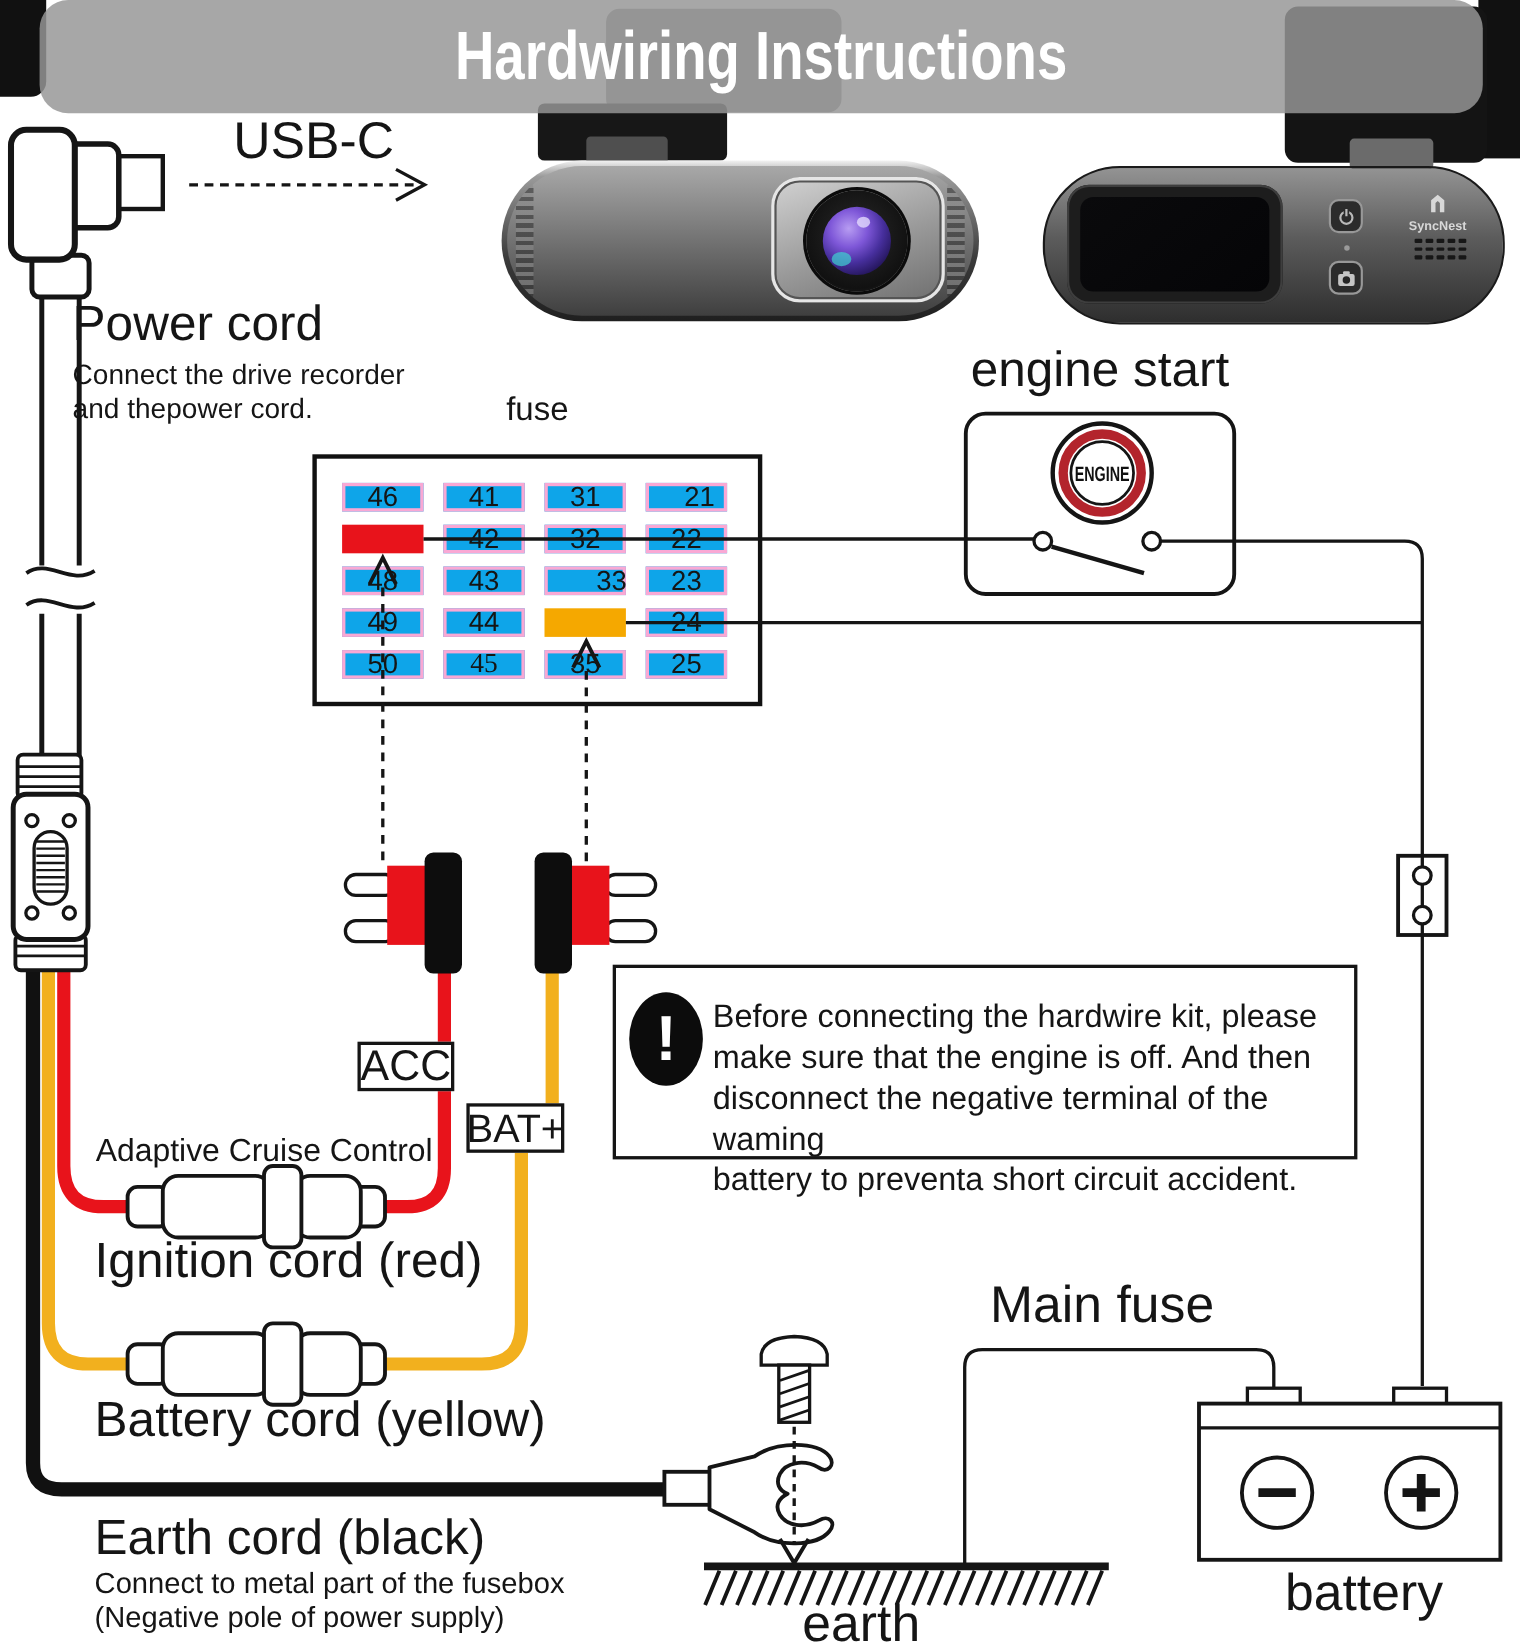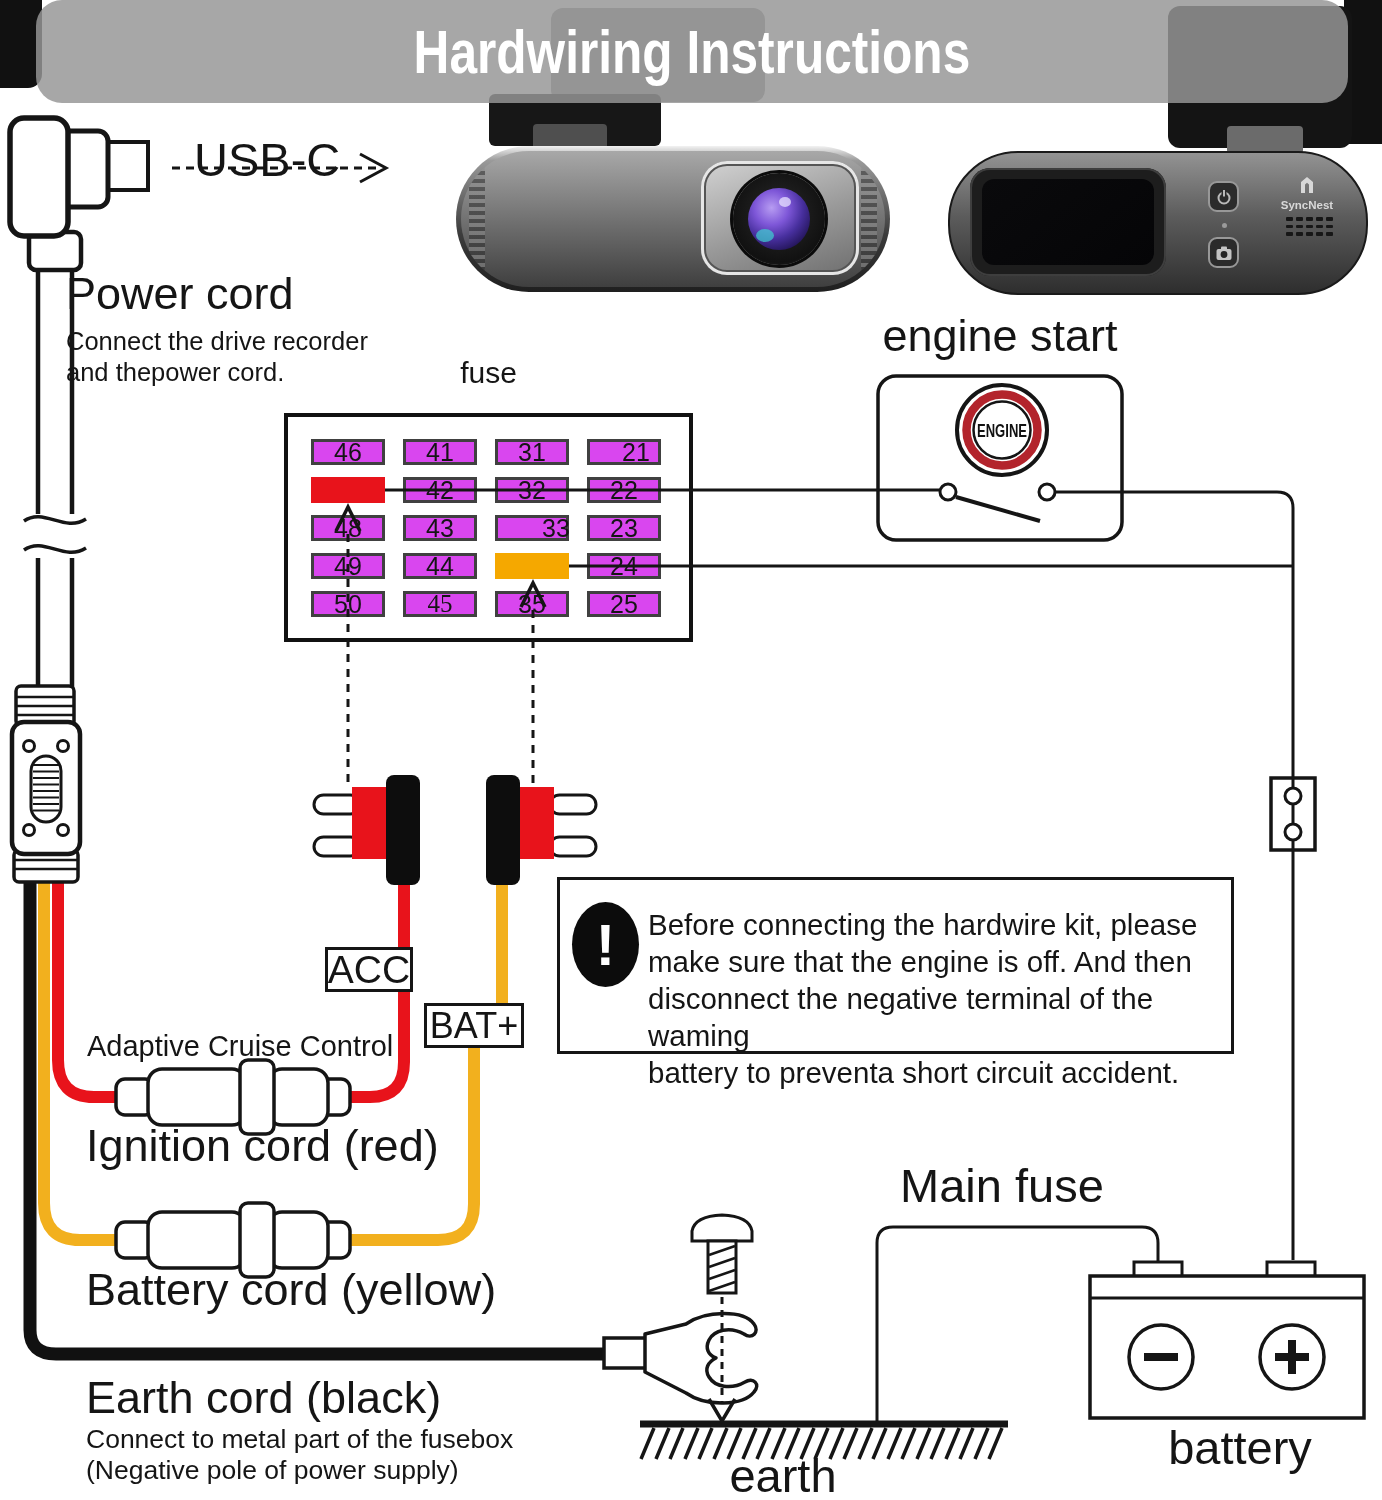--- a/index.html
+++ b/index.html
@@ -22,22 +22,22 @@
 
   
   .lbl{position:absolute;color:#151515;white-space:nowrap;z-index:3;}
   .big{font-size:45px;}
   .small{font-size:25.5px;line-height:31px;}
   .ctr{text-align:center;}
 
   
   .fusebox{position:absolute;left:284px;top:413px;width:409px;height:229px;border:4px solid #111;
            box-sizing:border-box;background:#fff;z-index:3;}
-  .cell{position:absolute;width:74px;height:26px;border:3px solid #404040;box-sizing:border-box;
-        background:#d946ef;display:flex;align-items:center;justify-content:center;font-size:25px;}
+  .cell{position:absolute;width:74px;height:26px;border:3px solid #f9a8d4;box-sizing:border-box;
+        background:#0ea5e9;display:flex;align-items:center;justify-content:center;font-size:25px;}
   .cell.redfill{background:#e8131b;border:none;}
   .cell.orangefill{background:#f5a800;border:none;}
 
   
   .tagbox{position:absolute;border:3.5px solid #151515;background:#fff;box-sizing:border-box;
           display:flex;align-items:center;justify-content:center;z-index:3;}
 
   
   .warnbox{position:absolute;left:557px;top:877px;width:677px;height:177px;border:3.5px solid #151515;
            background:#fff;box-sizing:border-box;z-index:3;}
@@ -258,21 +258,21 @@
         <i></i>
         <i></i>
         <i></i>
         <i></i>
         <i></i>
         <i></i>
         <i></i>
     </div>
   </div>
 
-  <div class="lbl" style="left:194px;top:100px;font-size:47px;margin-top:32px;">USB-C</div>
+  <div class="lbl" style="left:212px;top:100px;font-size:47px;">USB-C</div>
   <div class="lbl big" style="left:66px;top:268px;">Power cord</div>
   <div class="lbl small" style="left:66px;top:326px;">Connect the drive recorder</div>
   <div class="lbl small" style="left:66px;top:357px;">and thepower cord.</div>
 
   <div class="lbl ctr" style="left:284px;top:356px;width:409px;font-size:30px;">fuse</div>
   <div class="lbl ctr big" style="left:878px;top:310px;width:244px;">engine start</div>
 
   <div class="fusebox">
     <div class="cell" style="left:23px;top:22px;">46</div>
     <div class="cell" style="left:115px;top:22px;">41</div>
@@ -296,21 +296,21 @@
 
     <div class="cell" style="left:23px;top:174px;">50</div>
     <div class="cell" style="left:115px;top:174px;font-family:Liberation Serif, serif;">45</div>
     <div class="cell" style="left:207px;top:174px;">35</div>
     <div class="cell" style="left:299px;top:174px;">25</div>
   </div>
 
   <div class="tagbox" style="left:325px;top:947px;width:88px;height:45px;font-size:39px;">
     <span>ACC</span>
   </div>
-  <div class="tagbox" style="left:424px;top:1003px;width:100px;height:45px;font-size:36px;">
+  <div class="tagbox" style="left:424px;top:1003px;width:89px;height:45px;font-size:36px;">
     <span>BAT+</span>
   </div>
 
   <div class="warnbox"></div>
   <div class="warnicon">!</div>
   <div class="warntext">
     <div>Before connecting the hardwire kit, please</div>
     <div>make sure that the engine is off. And then</div>
     <div>disconnect the negative terminal of the waming</div>
     <div>battery to preventa short circuit accident.</div>

